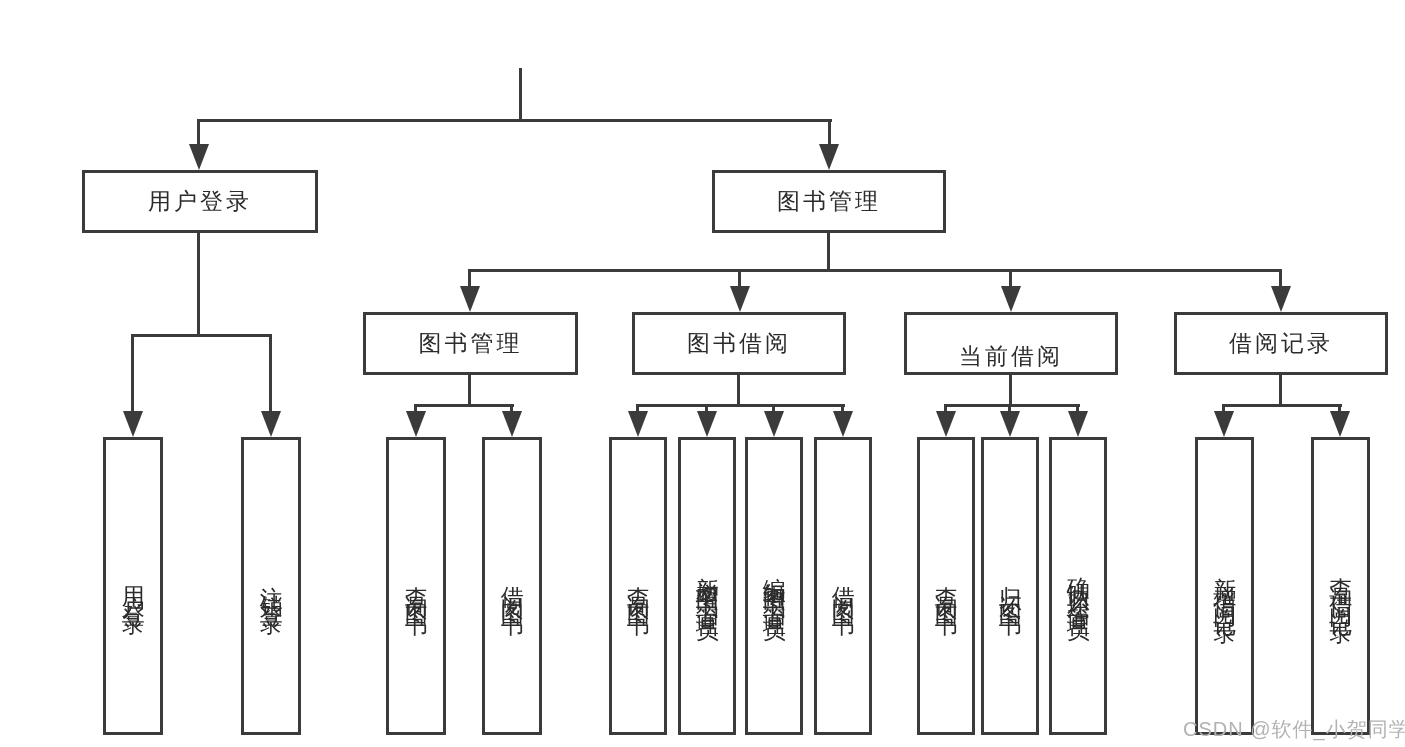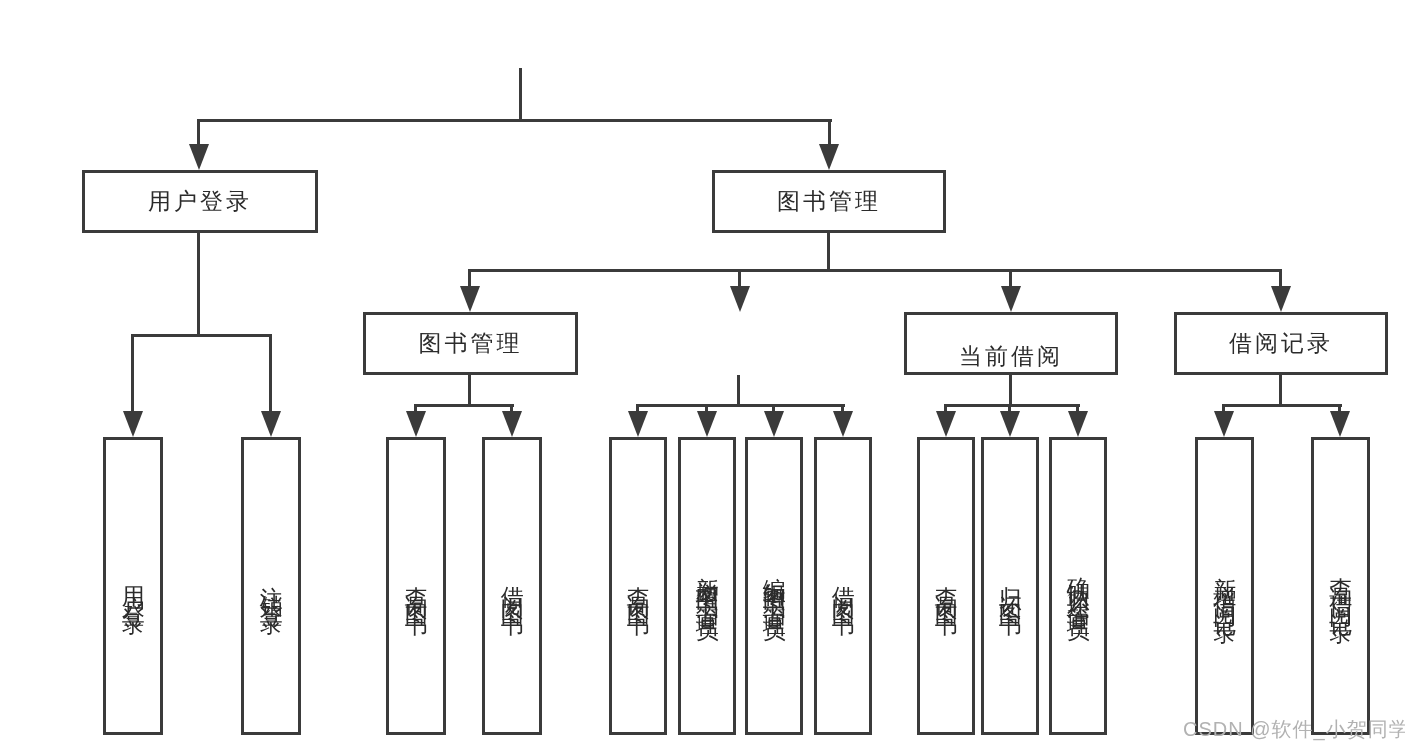--- a/index.html
+++ b/index.html
@@ -107,20 +107,23 @@
   <div class="vline" style="left:738px; top:269px; height:19px;"></div>
   <div class="arrow" style="left:730px; top:286px;"></div>
   <div class="vline" style="left:1009px; top:269px; height:19px;"></div>
   <div class="arrow" style="left:1001px; top:286px;"></div>
   <div class="vline" style="left:1279px; top:269px; height:19px;"></div>
   <div class="arrow" style="left:1271px; top:286px;"></div>
 
   <div class="box" style="left:363px; top:312px; width:215px; height:63px;">
     <span>图书管理</span>
   </div>
+  <div class="box" style="left:632px; top:312px; width:214px; height:63px;">
+    <span>图书借阅</span>
+  </div>
   <div class="box" style="left:904px; top:312px; width:214px; height:63px;align-items:flex-end;">
     <span>当前借阅</span>
   </div>
   <div class="box" style="left:1174px; top:312px; width:214px; height:63px;">
     <span>借阅记录</span>
   </div>
 
   <div class="vline" style="left:468px; top:375px; height:31px;"></div>
   <div class="hline" style="left:414px; top:404px; width:100px;"></div>
   <div class="vline" style="left:414px; top:404px; height:9px;"></div>

